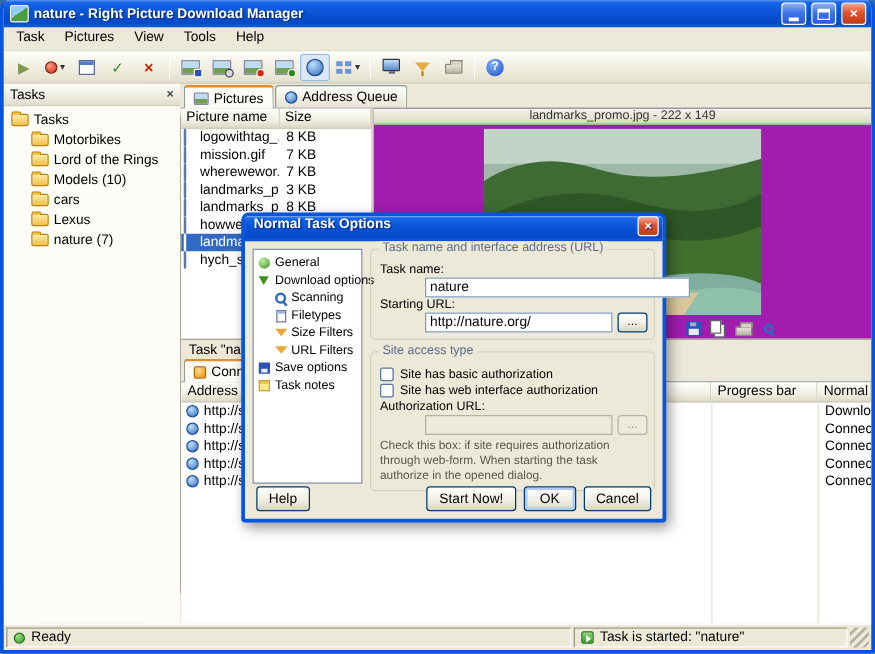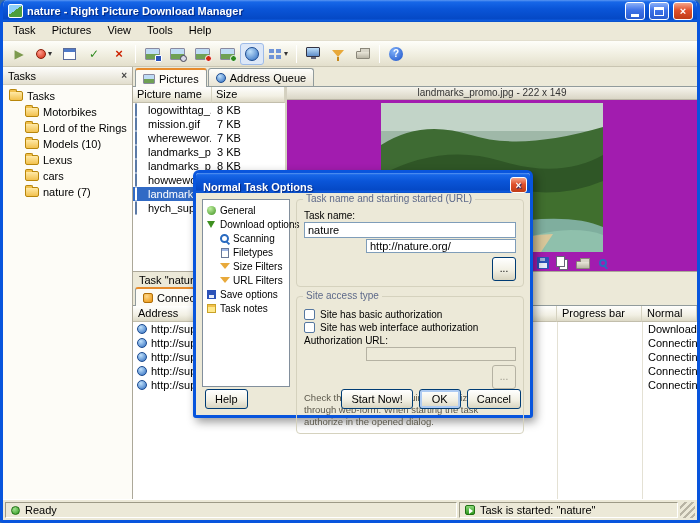--- a/index.html
+++ b/index.html
@@ -70,21 +70,21 @@
   .prnic::before { content:''; position:absolute; top:-4px; left:3px; width:8px; height:3px; background:#D8D5C8;
     border:1px solid #8A877A; border-bottom:none; }
   .helpic { width:14px; height:14px; border-radius:50%; color:#fff; font-weight:bold; font-size:10px;
     display:flex; align-items:center; justify-content:center;
     background:radial-gradient(circle at 35% 30%,#7FB0F8,#1A50C8); }
 
   
   .appbody { display:flex; height:432px; }
 
   
-  .tasks { width:130px; border-right:1px solid #ACA899; display:flex; flex-direction:column; background:#ECE9D8; }
+  .tasks { width:142px; border-right:1px solid #ACA899; display:flex; flex-direction:column; background:#ECE9D8;border-radius:30px; }
   .tasks-head { height:18px; display:flex; align-items:center; padding:0 5px;
     background:linear-gradient(#FDFDFB,#E2DECE); border-bottom:1px solid #D0CCBA; }
   .tasks-head .t { flex:1; }
   .tclose { color:#444; font-size:10px; font-weight:bold; }
   .tree { flex:1; background:#FDFCF7; padding:3px 2px; overflow:hidden; }
   .titem { display:flex; align-items:center; gap:4px; height:16px; padding-left:4px; white-space:nowrap; }
   .titem.child { margin-left:16px;text-align:right; }
   .fold { width:14px; height:10px; position:relative; flex:0 0 14px; border:1px solid #B8860B;
     border-radius:1px 2px 2px 2px; background:linear-gradient(#FFE9A6,#F2C14E); }
   .fold::before { content:''; position:absolute; top:-3px; left:-1px; width:6px; height:2px; background:#F2C14E;
@@ -156,21 +156,21 @@
     border:1px solid #1E7012; position:relative; }
   .taskic::after { content:''; position:absolute; left:3px; top:2px; width:0; height:0;
     border-left:4px solid #fff; border-top:3px solid transparent; border-bottom:3px solid transparent; }
   .grip { width:15px; border:none; background:
     repeating-linear-gradient(135deg,transparent 0 3px,#B8B4A4 3px 5px); align-self:stretch; }
 
   
   .dialog { position:absolute; left:190px; top:170px; width:340px; height:248px; z-index:20;
     border:3px solid #0855DD; border-radius:6px 6px 3px 3px; background:#ECE9D8;
     box-shadow:3px 4px 10px rgba(0,0,0,.4); }
-  .dlg-title { height:20px; display:flex; align-items:flex-end; gap:4px; padding:0 3px 0 7px;
+  .dlg-title { height:20px; display:flex; align-items:flex-start; gap:4px; padding:0 3px 0 7px;
     color:#fff; font-weight:bold; font-size:11px; text-shadow:1px 1px 1px #00257E; border-radius:3px 3px 0 0;
     background:linear-gradient(180deg,#5A96F2 0%,#1767E8 9%,#0A55D8 40%,#0549C6 84%,#0E5BDE 94%,#0A4FC4 100%); }
   .dlg-title .tt { flex:1; white-space:nowrap; overflow:hidden; }
   .dlg-close { width:17px; height:16px; border:1px solid #fff; border-radius:3px; display:flex; align-items:center;
     justify-content:center; color:#fff; font-weight:bold; font-size:10px;
     background:linear-gradient(#F4A58B,#E0502C 45%,#C03C16); }
   .dlg-body { position:relative; height:222px; padding:6px; display:flex; gap:6px; }
   .dlg-tree { width:88px; flex:0 0 88px; height:188px; background:#fff; border:1px solid #828F9C; padding:3px 1px; }
   .dti { display:flex; align-items:center; gap:3px; height:14px; font-size:10px; padding-left:2px; white-space:nowrap; }
   .dti.ind { padding-left:15px; }
@@ -191,23 +191,23 @@
   .dt-save::after { content:''; position:absolute; left:3px; bottom:2px; width:5px; height:3px; background:#E8ECF8; }
   .dt-notes::before { content:''; position:absolute; inset:1px; background:#FFE98C; border:1px solid #C9A227;
     box-shadow:inset 0 2px 0 #F2C14E; }
   .dlg-right { flex:1; display:flex; flex-direction:column; min-width:0; }
   .grp { position:relative; border:1px solid #D5D2BE; border-radius:4px; padding:10px 7px 5px; }
   .grp + .grp { margin-top:9px; }
   .grp-title { position:absolute; top:-7px; left:6px; padding:0 3px; background:#ECE9D8;
     color:#5E6A8A; font-size:10px; white-space:nowrap; }
   .lbl { font-size:10px; margin:0 0 1px; }
   .tbx { height:16px; width:100%; border:1px solid #7F9DB9; background:#fff; font:11px "Liberation Sans",sans-serif;
-    padding:0 3px; }
+    padding:0 3px;margin-left:36px; }
   .tbx:disabled { background:#EDEAD9; border-color:#B5B2A3; color:#9B988A; }
-  .frow { display:flex; gap:4px; align-items:flex-end; margin-top:1px;flex-direction:column; }
+  .frow { display:flex; gap:4px; align-items:flex-start; margin-top:1px; }
   .frow .tbx { flex:1; width:auto; }
   .browse { width:24px; height:16px; flex:0 0 24px; border:1px solid #003C74; border-radius:3px;
     background:linear-gradient(#FFF,#F2F0E4 55%,#D8D4C0); font:10px "Liberation Sans",sans-serif; line-height:1; }
   .browse:disabled { color:#9B988A; border-color:#B5B2A3; background:#EDEAD9; }
   .cbrow { display:flex; align-items:center; gap:5px; margin:2px 0; font-size:10px; }
   .cb { width:11px; height:11px; flex:0 0 11px; border:1px solid #5577A0; border-radius:2px; background:#fff; }
   .userrow { display:flex; align-items:center; gap:4px; margin:2px 0; font-size:10px; }
   .userrow .tbx { height:15px; }
   .ubx { width:62px; flex:0 0 62px; } .pbx { width:52px; flex:1; }
   .note { font-size:9.5px; color:#5A574A; line-height:1.25; margin-top:3px; }
@@ -324,25 +324,25 @@
         <div class="titem child">
             <span class="fold"></span>
             <span>Lord of the Rings</span>
           </div>
         <div class="titem child">
             <span class="fold"></span>
             <span>Models (10)</span>
           </div>
         <div class="titem child">
             <span class="fold"></span>
+            <span>cars</span>
+          </div>
+        <div class="titem child">
+            <span class="fold"></span>
             <span>Lexus</span>
-          </div>
-        <div class="titem child">
-            <span class="fold"></span>
-            <span>cars</span>
           </div>
         <div class="titem child">
             <span class="fold"></span>
             <span>nature (7)</span>
           </div>
       </div>
     </div>
 
     <div class="main">
       <div class="tabstrip">
@@ -546,23 +546,24 @@
             <span>Save options</span>
           </div>
         <div class="dti">
             <span class="dt-ic dt-notes"></span>
             <span>Task notes</span>
           </div>
       </div>
 
       <div class="dlg-right">
         <div class="grp">
-          <span class="grp-title">Task name and starting started (URL)</span>
+          <span class="grp-title">Task name and interface address (URL)</span>
           <div class="lbl">Task name:</div>
           <input class="tbx" type="text" value="nature" style="">
+          <div class="lbl">Starting URL:</div>
           <div class="frow">
             <input class="tbx" type="text" value="http://nature.org/" style="">
             <button class="browse">...</button>
           </div>
         </div>
 
         <div class="grp">
           <span class="grp-title">Site access type</span>
           <div class="cbrow">
             <span class="cb"></span>

